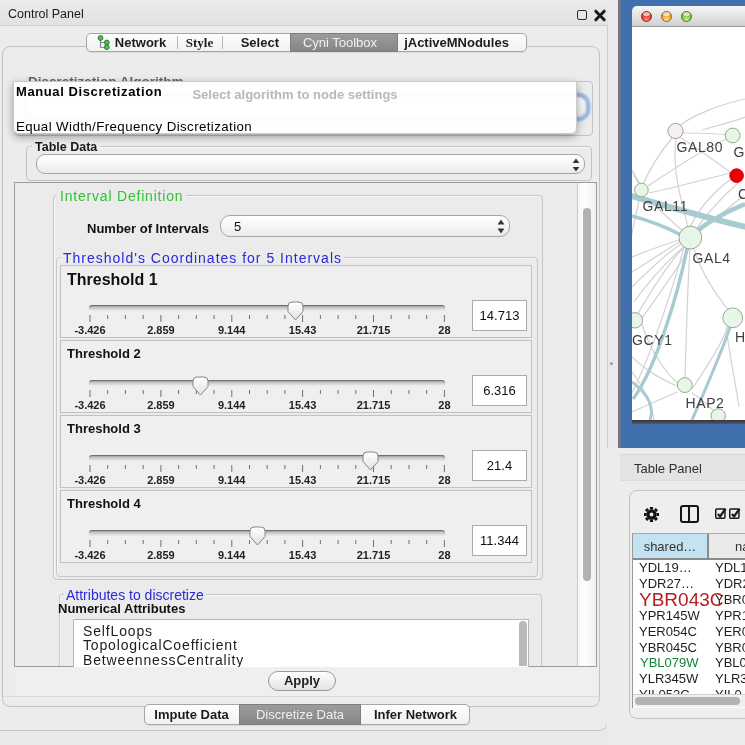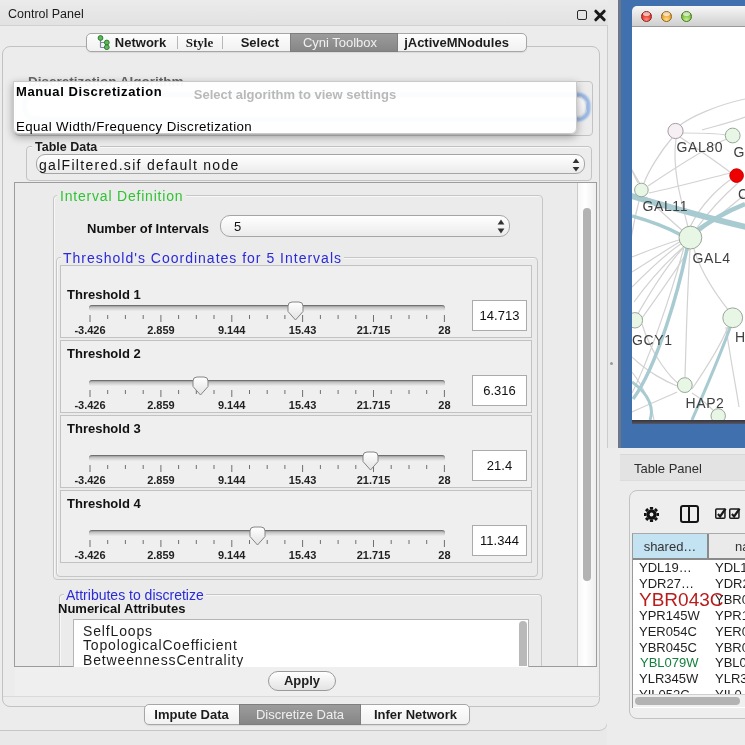--- a/index.html
+++ b/index.html
@@ -29,41 +29,40 @@
 <div class="txt" style="left:222px;top:33px;width:57px;height:19px;line-height:19px;text-align:right;font-size:13px;font-weight:600;color:#1c1c1c;">Select</div>
 <div class="abs" style="left:290px;top:33px;width:108px;height:19px;background:linear-gradient(#9c9c9c,#868686);border:1px solid #7e7e7e;"></div>
 <div class="txt" style="left:290px;top:33px;width:100px;height:19px;line-height:19px;text-align:center;font-size:13px;font-weight:500;color:#f0f0f0;">Cyni Toolbox</div>
 <div class="txt" style="left:398px;top:33px;width:117px;height:19px;line-height:19px;text-align:center;font-size:13px;font-weight:600;color:#1c1c1c;">jActiveMNodules</div>
 <div class="abs" style="left:15px;top:81px;width:578px;height:55px;border:1px solid #c3c3c3;border-radius:4px;"></div>
 <div class="txt" style="left:25px;top:74px;font-size:13.5px;font-weight:bold;color:#666666;background:#ececec;padding:0 3px;">Discretization Algorithm</div>
 <div class="abs" style="left:26px;top:96px;width:561px;height:22px;border-radius:9px;background:linear-gradient(#ffffff,#ededed);border:1px solid #b5bfd0;box-shadow:0 0 2px 3.5px rgba(124,166,227,0.75), inset 0 0 2px 0.5px rgba(124,166,227,0.45);"></div>
 <div class="abs" style="left:26px;top:146px;width:566px;height:35px;border:1px solid #c3c3c3;border-radius:4px;box-shadow:inset 0 1px 0 #f8f8f8;"></div>
 <div class="txt" style="left:32px;top:140px;font-size:12.5px;font-weight:bold;color:#1a1a1a;background:#ececec;padding:0 3px;">Table Data</div>
 <div class="abs" style="left:36px;top:154px;width:549px;height:20px;border-radius:9px;background:linear-gradient(#ffffff,#ebebeb);border:1px solid #a5a5a5;"></div>
-<div class="txt" style="left:39px;top:157px;font-size:14px;letter-spacing:1.3px;color:#111;">galFiltered.sif default node</div>
 <svg class="abs" style="left:569px;top:157px;" width="14" height="16">
       <path d="M7,1.5 L10.4,6 L3.6,6 Z" fill="#333"></path>
       <path d="M7,14.5 L10.4,10 L3.6,10 Z" fill="#333"></path>
     </svg>
 <div class="abs" style="left:14px;top:182px;width:583px;height:485px;border:1px solid #9c9c9c;background:#ebebeb;"></div>
 <div class="abs" style="left:577px;top:183px;width:19px;height:483px;background:linear-gradient(90deg,#f6f6f6,#ffffff 40%,#eeeeee);border-left:1px solid #c9c9c9;"></div>
 <div class="abs" style="left:583px;top:208px;width:8px;height:373px;background:#b2b2b2;border-radius:4px;"></div>
 <div class="abs" style="left:53px;top:195px;width:490px;height:385px;border:1px solid #c6c6c6;border-radius:4px;box-shadow:inset 1px 1px 0 #f7f7f7;"></div>
 <div class="txt" style="left:57px;top:188px;font-size:14px;letter-spacing:0.8px;color:#30c433;background:#ebebeb;padding:0 3px;">Interval Definition</div>
 <div class="txt" style="left:87px;top:220.5px;font-size:13px;font-weight:bold;color:#111;">Number of Intervals</div>
 <div class="abs" style="left:220px;top:215px;width:290px;height:22px;border-radius:10px;background:linear-gradient(#ffffff,#ebebeb);border:1px solid #a5a5a5;"></div>
 <div class="txt" style="left:234px;top:219px;font-size:13px;color:#111;">5</div>
 <svg class="abs" style="left:494px;top:218px;" width="14" height="17">
       <path d="M7,1.5 L10.4,6.5 L3.6,6.5 Z" fill="#333"></path>
       <path d="M7,15.5 L10.4,10.5 L3.6,10.5 Z" fill="#333"></path>
     </svg>
 <div class="abs" style="left:56px;top:257px;width:482px;height:320px;border:1px solid #c6c6c6;border-radius:4px;box-shadow:inset 1px 1px 0 #f7f7f7;"></div>
 <div class="txt" style="left:61px;top:250px;font-size:14px;letter-spacing:1px;color:#2a2ad8;background:#ebebeb;padding:0 2px;">Threshold's Coordinates for 5 Intervals</div>
 <div class="abs" style="left:60px;top:265px;width:472px;height:73px;background:#efefef;border:1px solid #c2c2c2;"></div>
-<div class="txt" style="left:67px;top:271px;font-size:13px;font-weight:bold;color:#111;margin-top:16px;">Threshold 1</div>
+<div class="txt" style="left:67px;top:271px;font-size:16px;font-weight:bold;color:#111;">Threshold 1</div>
 <div class="abs" style="left:89px;top:305px;width:356px;height:6px;border-radius:3px;background:linear-gradient(#909090,#c8c8c8 45%,#ededed);box-shadow:inset 0 1px 1px rgba(0,0,0,0.3);"></div>
 <svg class="abs" style="left:60px;top:315px;" width="400" height="8">
       <line x1="30.0" y1="0" x2="30.0" y2="7" stroke="#6f6f6f" stroke-width="1"></line>
       <line x1="47.7" y1="0" x2="47.7" y2="4" stroke="#6f6f6f" stroke-width="1"></line>
       <line x1="65.4" y1="0" x2="65.4" y2="4" stroke="#6f6f6f" stroke-width="1"></line>
       <line x1="83.2" y1="0" x2="83.2" y2="4" stroke="#6f6f6f" stroke-width="1"></line>
       <line x1="100.9" y1="0" x2="100.9" y2="7" stroke="#6f6f6f" stroke-width="1"></line>
       <line x1="118.6" y1="0" x2="118.6" y2="4" stroke="#6f6f6f" stroke-width="1"></line>
       <line x1="136.3" y1="0" x2="136.3" y2="4" stroke="#6f6f6f" stroke-width="1"></line>
       <line x1="154.0" y1="0" x2="154.0" y2="4" stroke="#6f6f6f" stroke-width="1"></line>
@@ -239,21 +238,21 @@
 <div class="abs" style="left:268px;top:671px;width:68px;height:20px;border-radius:10px;background:linear-gradient(#ffffff,#e3e3e3);border:1px solid #9a9a9a;"></div>
 <div class="txt" style="left:268px;top:671px;width:68px;height:20px;line-height:20px;text-align:center;font-size:13px;font-weight:600;color:#222;">Apply</div>
 <div class="abs" style="left:3px;top:696px;width:597px;height:1px;background:#d9d9d9;"></div>
 <div class="abs" style="left:144px;top:704px;width:326px;height:21px;background:linear-gradient(#fdfdfd,#f1f1f1);border:1px solid #a6a6a6;border-radius:5px;box-shadow:0 1px 1px rgba(0,0,0,0.08);"></div>
 <div class="txt" style="left:144px;top:704px;width:95px;height:21px;line-height:21px;text-align:center;font-size:13px;font-weight:600;color:#1c1c1c;">Impute Data</div>
 <div class="abs" style="left:239px;top:704px;width:122px;height:21px;background:linear-gradient(#9c9c9c,#868686);border:1px solid #7e7e7e;"></div>
 <div class="txt" style="left:361px;top:704px;width:109px;height:21px;line-height:21px;text-align:center;font-size:13px;font-weight:600;color:#1c1c1c;">Infer Network</div>
 <div class="txt" style="left:239px;top:704px;width:122px;height:21px;line-height:21px;text-align:center;font-size:13px;font-weight:500;color:#f0f0f0;">Discretize Data</div>
 </div>
 <div class="abs" style="left:13px;top:81px;width:564px;height:53px;background:rgba(255,255,255,0.95);border:1px solid #c9c9c9;border-radius:0 0 6px 6px;box-shadow:0 3px 9px rgba(0,0,0,0.35);"></div>
-<div class="txt" style="left:13px;top:86.5px;width:564px;text-align:center;font-size:13px;font-weight:bold;color:#b9b9b9;">Select algorithm to view settings</div>
+<div class="txt" style="left:13px;top:86.5px;width:564px;text-align:center;font-size:13px;font-weight:bold;color:#b9b9b9;">Select algorithm to node settings</div>
 <div class="txt" style="left:16px;top:84px;font-size:13px;font-weight:bold;letter-spacing:0.6px;color:#000;">Manual Discretization</div>
 <div class="txt" style="left:16px;top:118.5px;font-size:13.3px;letter-spacing:0.4px;color:#000;">Equal Width/Frequency Discretization</div>
 <div class="abs" style="left:608px;top:0;width:13px;height:745px;background:#e9e9e9;"></div>
 <div class="abs" style="left:618.2px;top:0;width:2.6px;height:448px;background:rgba(62,74,102,0.72);"></div>
 <div class="abs" style="left:609.5px;top:361.5px;width:3px;height:3px;border-radius:50%;background:#9a9a9a;"></div>
 <div class="abs" style="left:621px;top:0;width:124px;height:448px;background:#4170ae;"></div>
 <div class="abs" style="left:632px;top:6px;width:113px;height:21px;background:linear-gradient(#f7f7f7,#cfcfcf);border-bottom:1px solid #9a9a9a;border-radius:5px 0 0 0;"></div>
 <div class="abs" style="left:640.9px;top:10.9px;width:11.2px;height:11.2px;border-radius:50%;background:radial-gradient(circle at 50% 88%, #ff8d80, #e23c30 55%, #ad1a10);border:1px solid #8c1f16;"></div>
 <div class="abs" style="left:643.1px;top:12.2px;width:6.8px;height:3.6px;border-radius:50%;background:rgba(255,255,255,0.65);"></div>
 <div class="abs" style="left:661.0px;top:10.9px;width:11.2px;height:11.2px;border-radius:50%;background:radial-gradient(circle at 50% 88%, #ffe08e, #e9a437 55%, #b57210);border:1px solid #8f6310;"></div>

